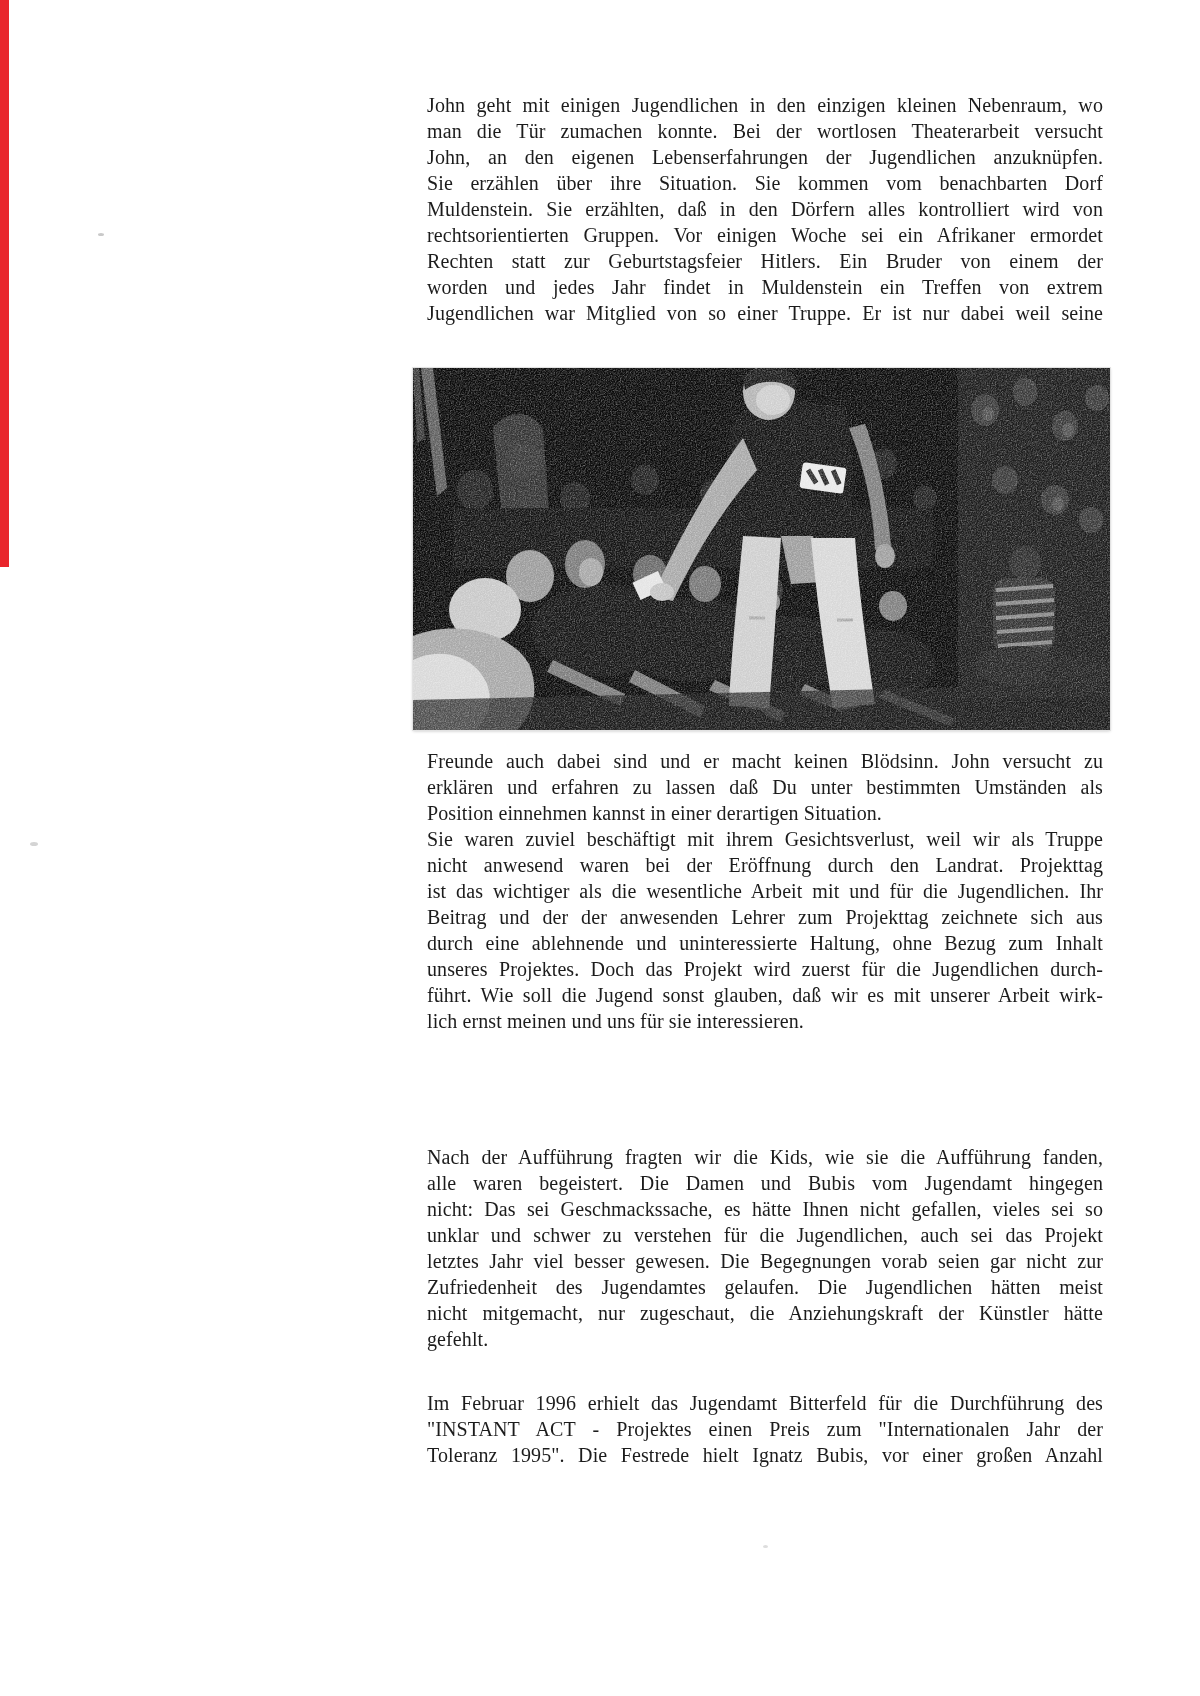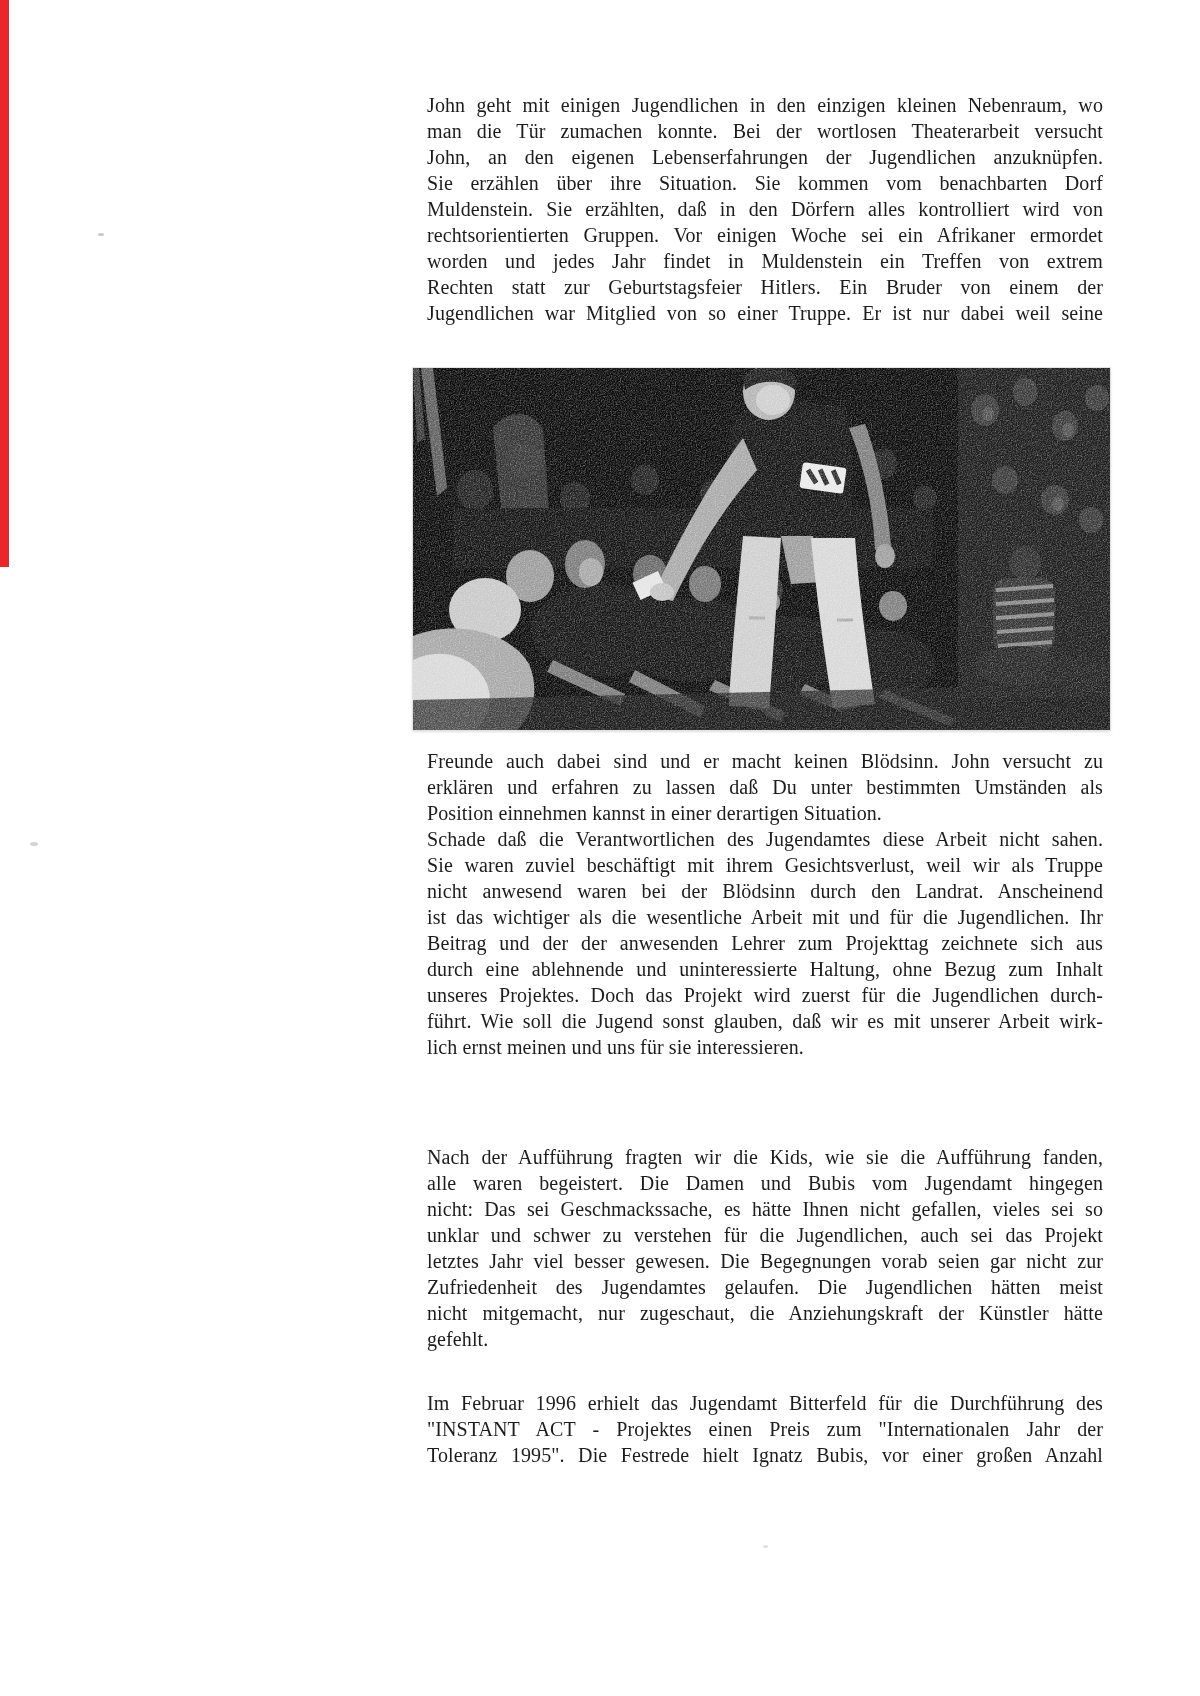--- a/index.html
+++ b/index.html
@@ -53,22 +53,22 @@
 
   <div class="red-stripe"></div>
 
   <div class="para p1">
       <div class="tline">John geht mit einigen Jugendlichen in den einzigen kleinen Nebenraum, wo</div>
       <div class="tline">man die Tür zumachen konnte. Bei der wortlosen Theaterarbeit versucht</div>
       <div class="tline">John, an den eigenen Lebenserfahrungen der Jugendlichen anzuknüpfen.</div>
       <div class="tline">Sie erzählen über ihre Situation. Sie kommen vom benachbarten Dorf</div>
       <div class="tline">Muldenstein. Sie erzählten, daß in den Dörfern alles kontrolliert wird von</div>
       <div class="tline">rechtsorientierten Gruppen. Vor einigen Woche sei ein Afrikaner ermordet</div>
+      <div class="tline">Rechten statt zur Geburtstagsfeier Hitlers. Ein Bruder von einem der</div>
       <div class="tline">worden und jedes Jahr findet in Muldenstein ein Treffen von extrem</div>
-      <div class="tline">Rechten statt zur Geburtstagsfeier Hitlers. Ein Bruder von einem der</div>
       <div class="tline">Jugendlichen war Mitglied von so einer Truppe. Er ist nur dabei weil seine</div>
     </div>
 
   <figure class="photo" aria-label="Black-and-white halftone photograph: a performer in a dark T-shirt and light trousers bends forward pointing at a row of youths crouching on the floor of a dark hall, audience visible in the background.">
     <svg viewBox="0 0 697 362" preserveAspectRatio="none">
       <defs>
         <filter id="grain" x="0" y="0" width="100%" height="100%">
           <feTurbulence type="fractalNoise" baseFrequency="0.8" numOctaves="2" stitchTiles="stitch"></feTurbulence>
           <feColorMatrix type="matrix" values="0 0 0 0 1  0 0 0 0 1  0 0 0 0 1  0.9 0.9 0.9 0 -1.15"></feColorMatrix>
         </filter>
@@ -175,23 +175,22 @@
       <path d="M0,332 L697,316 L697,362 L0,362 Z" fill="#222222" opacity="0.75"></path>
 
       <rect width="697" height="362" filter="url(#grain)" opacity="0.5"></rect>
     </svg>
   </figure>
 
   <div class="para p2">
       <div class="tline">Freunde auch dabei sind und er macht keinen Blödsinn. John versucht zu</div>
       <div class="tline">erklären und erfahren zu lassen daß Du unter bestimmten Umständen als</div>
       <div class="tline flush">Position einnehmen kannst in einer derartigen Situation.</div>
-      <div class="tline">Schade daß die Verantwortlichen des Jugendamtes diese Arbeit nicht sahen.</div>
       <div class="tline">Sie waren zuviel beschäftigt mit ihrem Gesichtsverlust, weil wir als Truppe</div>
-      <div class="tline">nicht anwesend waren bei der Blödsinn durch den Landrat. Anscheinend</div>
+      <div class="tline">nicht anwesend waren bei der Eröffnung durch den Landrat. Projekttag</div>
       <div class="tline">ist das wichtiger als die wesentliche Arbeit mit und für die Jugendlichen. Ihr</div>
       <div class="tline">Beitrag und der der anwesenden Lehrer zum Projekttag zeichnete sich aus</div>
       <div class="tline">durch eine ablehnende und uninteressierte Haltung, ohne Bezug zum Inhalt</div>
       <div class="tline">unseres Projektes. Doch das Projekt wird zuerst für die Jugendlichen durch-</div>
       <div class="tline">führt. Wie soll die Jugend sonst glauben, daß wir es mit unserer Arbeit wirk-</div>
       <div class="tline flush">lich ernst meinen und uns für sie interessieren.</div>
     </div>
 
   <div class="para p3">
       <div class="tline">Nach der Aufführung fragten wir die Kids, wie sie die Aufführung fanden,</div>

